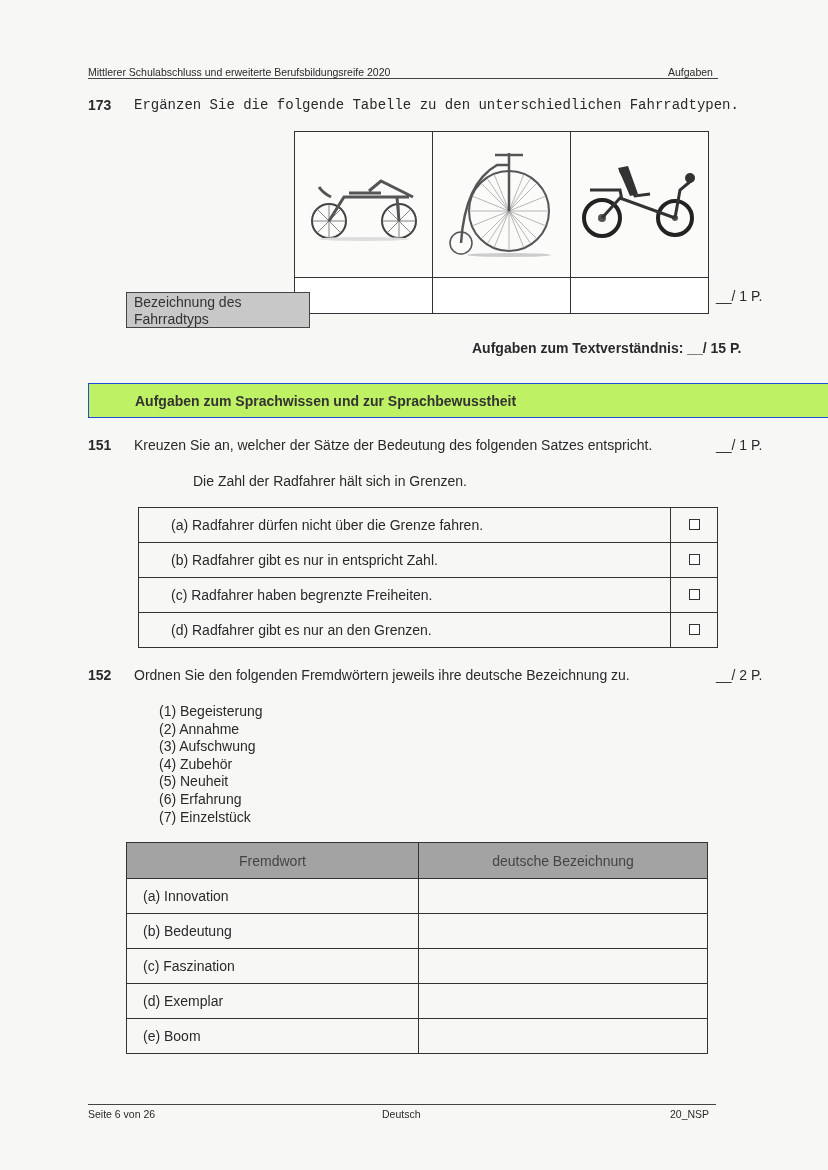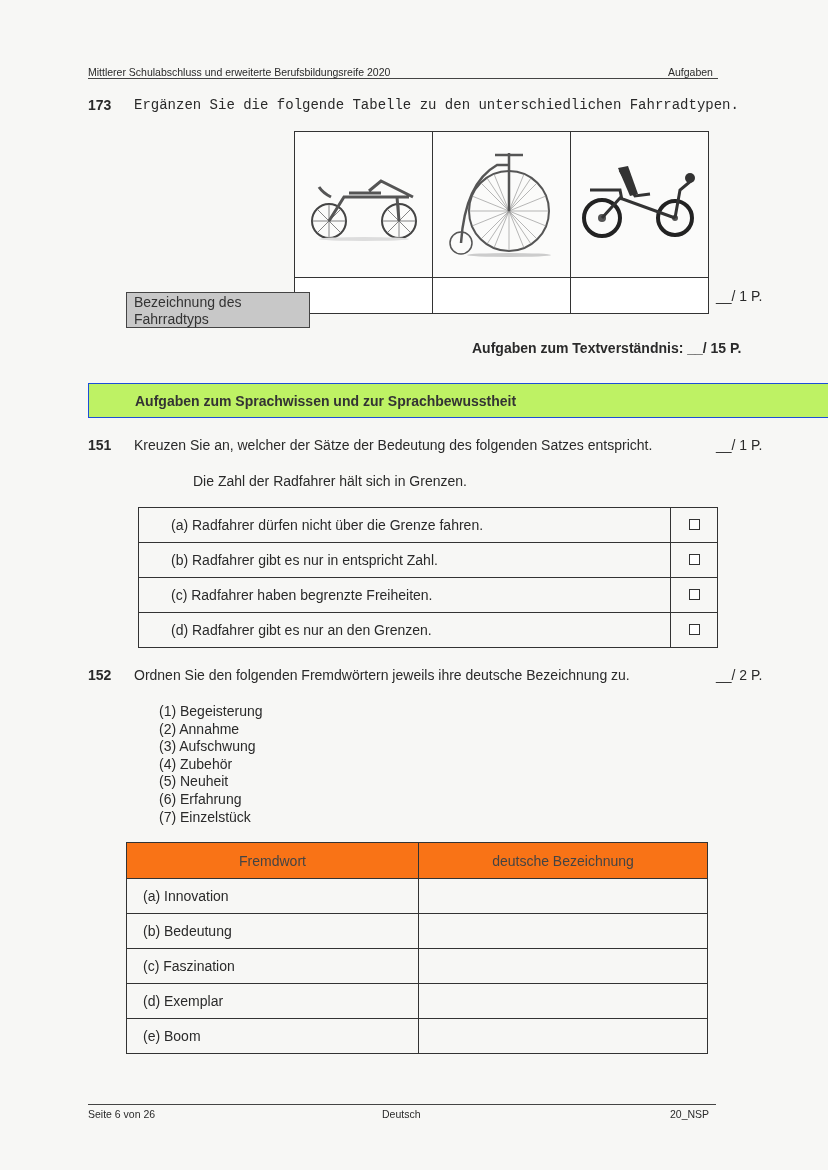--- a/index.html
+++ b/index.html
@@ -38,21 +38,21 @@
   .choice-table { left: 126px; top: 507px; border-collapse: collapse; margin-left: 12px; }
   .choice-table td { border: 1px solid #333; height: 34px; font-size: 14px; padding: 0; }
   .choice-text { width: 532px; padding-left: 32px !important; box-sizing: border-box; }
   .choice-box-cell { width: 46px; text-align: center; }
   .cb { display: inline-block; width: 9px; height: 9px; border: 1px solid #333; background: #fff; }
 
   .wordlist { left: 159px; top: 703px; font-size: 14px; line-height: 17.6px; }
 
   .fw-table { left: 126px; top: 842px; border-collapse: collapse; }
   .fw-table td, .fw-table th { border: 1px solid #333; height: 34px; font-size: 14px; padding: 0; font-weight: normal; }
-  .fw-table th { background: #f97316; color: #444; height: 35px; }
+  .fw-table th { background: #a3a3a3; color: #444; height: 35px; }
   .fw-col1 { width: 291px; }
   .fw-col2 { width: 288px; }
   .fw-table td.fw-col1 { padding-left: 16px; box-sizing: border-box; }
 
   .ftr-line { left: 88px; top: 1104px; width: 628px; height: 1px; background: #444; }
   .ftr { top: 1108px; font-size: 10.5px; }
 </style>
 </head>
 <body>
 

